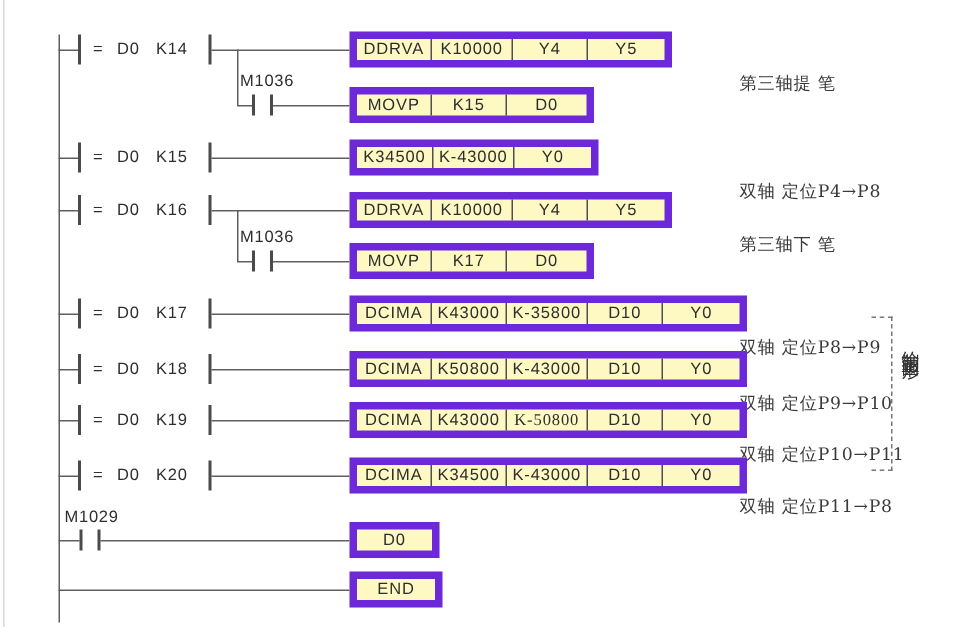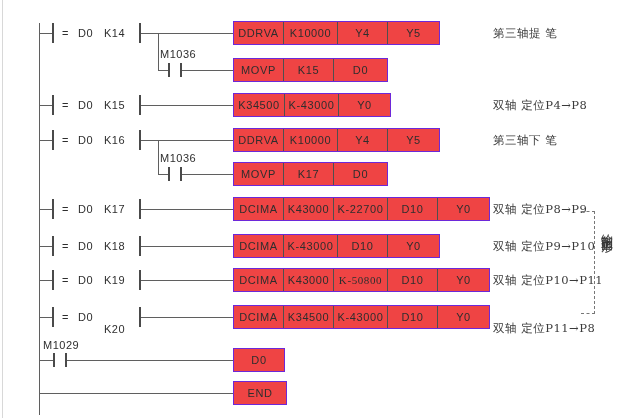--- a/index.html
+++ b/index.html
@@ -22,39 +22,40 @@
     transform:translateY(-50%);
   }
   .mlabel{
     position:absolute;
     font-size:11px;color:#2e2e2e;
     letter-spacing:0.5px;white-space:nowrap;
   }
   .ibox{
     position:absolute;
     display:flex;
-    border:1px solid #6d28d9;
-    background:#ef4444;
+    border:5px solid #6d28d9;
+    background:#fef9c3;
     box-sizing:border-box;
   }
   .icell{
     display:flex;align-items:center;justify-content:center;
     font-size:11px;color:#2e2e2e;
     letter-spacing:0.6px;
     border-left:1px solid #4f4f4f;
     box-sizing:border-box;
     white-space:nowrap;
   }
   .icell:first-child{border-left:none;}
   .comment{
     position:absolute;
     font-family:"DejaVu Serif", serif;
     font-size:11.5px;color:#3a3a3a;
     letter-spacing:0.5px;white-space:nowrap;
     transform:translateY(-50%);
+    margin-top:23px;
   }
   .bracket{
     position:absolute;
     left:581px;top:211px;width:14px;height:103px;
     border-top:1px dashed #777;
     border-right:1px dashed #777;
     border-bottom:1px dashed #777;
     box-sizing:border-box;
   }
   .vtext{
@@ -144,34 +145,35 @@
       <div class="hline" style="left: 39px; top: 209px; width: 14px;"></div>
       <div class="tick" style="left: 52px; top: 199px; height: 20px;"></div>
       <div class="ctext" style="left: 62px; top: 209px;">=</div>
       <div class="ctext" style="left: 78px; top: 209px;">D0</div>
       <div class="ctext" style="left: 104px; top: 209px;">K17</div>
       <div class="tick" style="left: 139px; top: 199px; height: 20px;"></div>
       <div class="hline" style="left: 141px; top: 209px; width: 92px;"></div>
       <div class="ibox" style="left: 233px; top: 197px; height: 24px;">
         <div class="icell" style="width: 49px;">DCIMA</div>
         <div class="icell" style="width: 50px;">K43000</div>
-        <div class="icell" style="width: 54px;">K-22700</div>
+        <div class="icell" style="width: 54px;">K-35800</div>
         <div class="icell" style="width: 50px;">D10</div>
         <div class="icell" style="width: 52px;">Y0</div>
       </div>
       <div class="comment" style="left: 493px; top: 209px;">双轴 定位P8→P9</div>
       <div class="hline" style="left: 39px; top: 246px; width: 14px;"></div>
       <div class="tick" style="left: 52px; top: 236px; height: 20px;"></div>
       <div class="ctext" style="left: 62px; top: 246px;">=</div>
       <div class="ctext" style="left: 78px; top: 246px;">D0</div>
       <div class="ctext" style="left: 104px; top: 246px;">K18</div>
       <div class="tick" style="left: 139px; top: 236px; height: 20px;"></div>
       <div class="hline" style="left: 141px; top: 246px; width: 92px;"></div>
       <div class="ibox" style="left: 233px; top: 234px; height: 24px;">
         <div class="icell" style="width: 49px;">DCIMA</div>
+        <div class="icell" style="width: 50px;">K50800</div>
         <div class="icell" style="width: 54px;">K-43000</div>
         <div class="icell" style="width: 50px;">D10</div>
         <div class="icell" style="width: 52px;">Y0</div>
       </div>
       <div class="comment" style="left: 493px; top: 246px;">双轴 定位P9→P10</div>
       <div class="hline" style="left: 39px; top: 280px; width: 14px;"></div>
       <div class="tick" style="left: 52px; top: 270px; height: 20px;"></div>
       <div class="ctext" style="left: 62px; top: 280px;">=</div>
       <div class="ctext" style="left: 78px; top: 280px;">D0</div>
       <div class="ctext" style="left: 104px; top: 280px;">K19</div>
@@ -182,31 +184,31 @@
         <div class="icell" style="width: 50px;">K43000</div>
         <div class="icell" style="width: 54px; font-family: Liberation Serif, serif;">K-50800</div>
         <div class="icell" style="width: 50px;">D10</div>
         <div class="icell" style="width: 52px;">Y0</div>
       </div>
       <div class="comment" style="left: 493px; top: 280px;">双轴 定位P10→P11</div>
       <div class="hline" style="left: 39px; top: 317px; width: 14px;"></div>
       <div class="tick" style="left: 52px; top: 307px; height: 20px;"></div>
       <div class="ctext" style="left: 62px; top: 317px;">=</div>
       <div class="ctext" style="left: 78px; top: 317px;">D0</div>
-      <div class="ctext" style="left: 104px; top: 329px;">K20</div>
+      <div class="ctext" style="left: 104px; top: 317px;">K20</div>
       <div class="tick" style="left: 139px; top: 307px; height: 20px;"></div>
       <div class="hline" style="left: 141px; top: 317px; width: 92px;"></div>
       <div class="ibox" style="left: 233px; top: 305px; height: 24px;">
         <div class="icell" style="width: 49px;">DCIMA</div>
         <div class="icell" style="width: 50px;">K34500</div>
         <div class="icell" style="width: 54px;">K-43000</div>
         <div class="icell" style="width: 50px;">D10</div>
         <div class="icell" style="width: 52px;">Y0</div>
       </div>
-      <div class="comment" style="left: 493px; top: 328px;">双轴 定位P11→P8</div>
+      <div class="comment" style="left: 493px; top: 315px;">双轴 定位P11→P8</div>
       <div class="mlabel" style="left: 43px; top: 339px;">M1029</div>
       <div class="hline" style="left: 39px; top: 360px; width: 14px;"></div>
       <div class="bar" style="left: 53px; top: 353px; height: 14px;"></div>
       <div class="bar" style="left: 65px; top: 353px; height: 14px;"></div>
       <div class="hline" style="left: 67px; top: 360px; width: 166px;"></div>
       <div class="ibox" style="left: 233px; top: 348px; height: 24px;">
         <div class="icell" style="width: 50px;">D0</div>
       </div>
       <div class="hline" style="left: 39px; top: 393px; width: 194px;"></div>
       <div class="ibox" style="left: 233px; top: 381px; height: 24px;">

